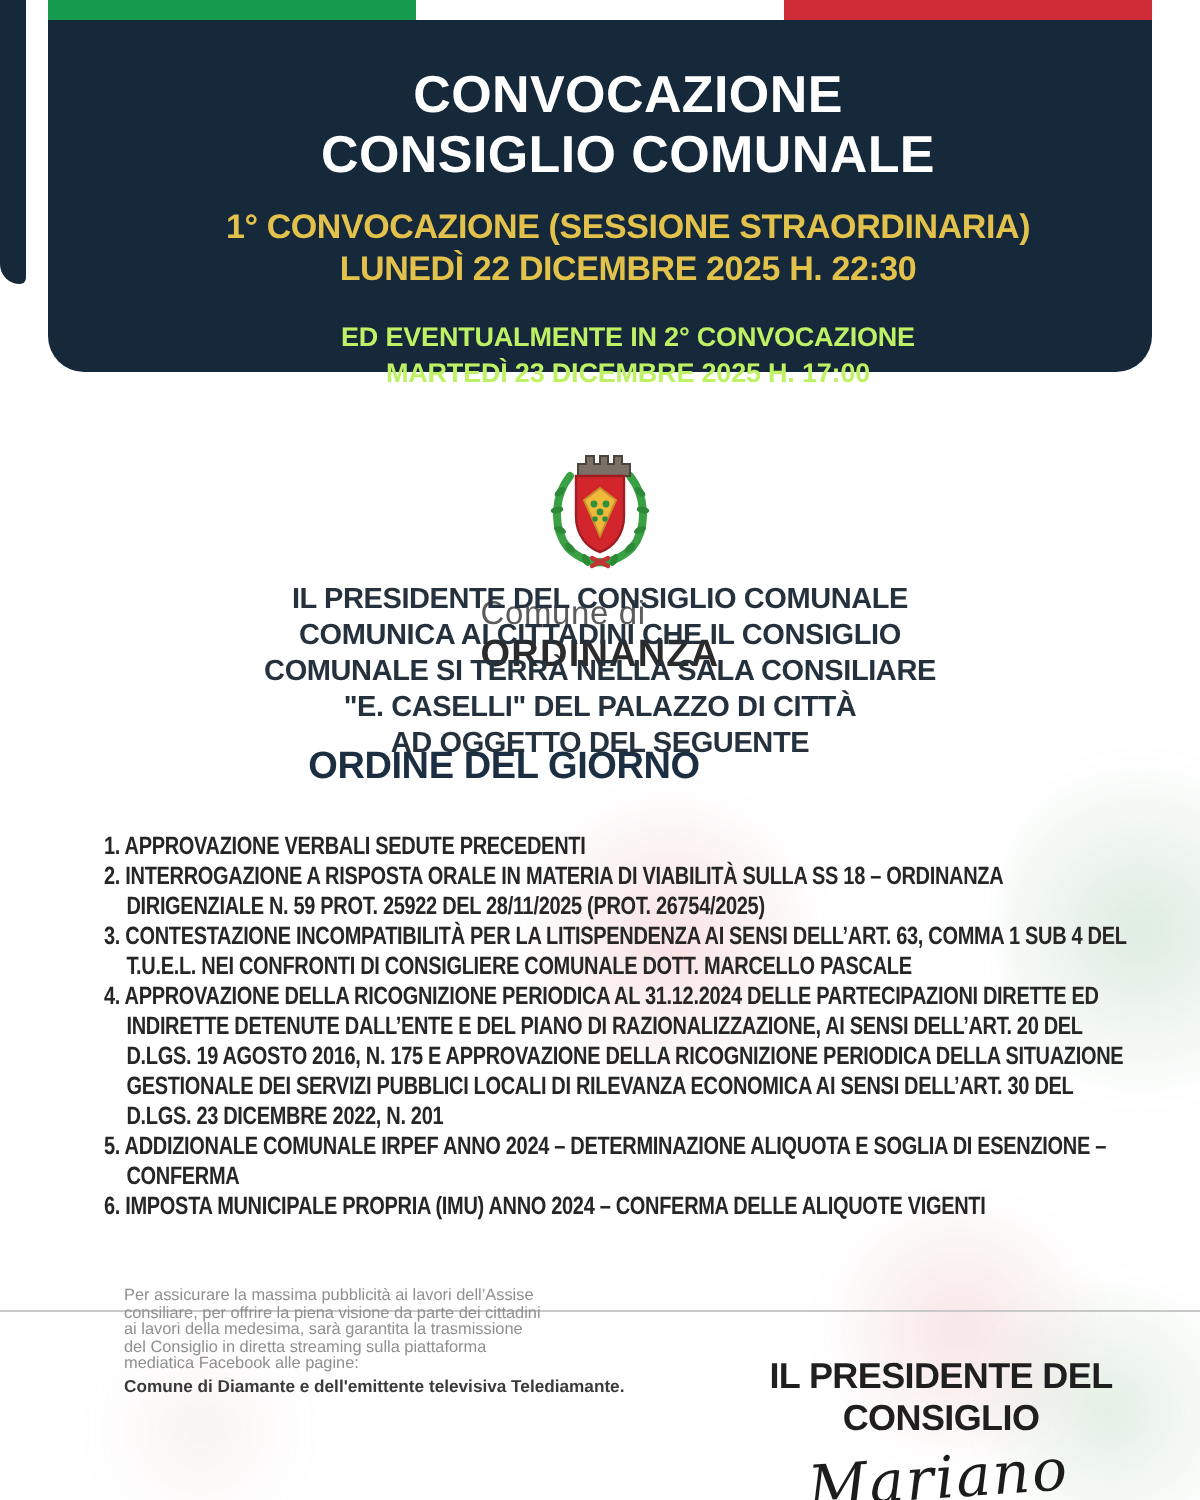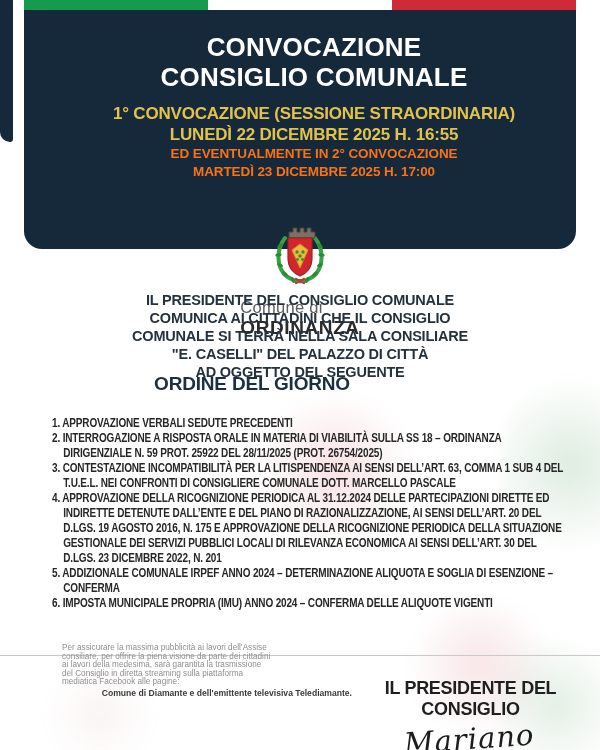--- a/index.html
+++ b/index.html
@@ -22,27 +22,27 @@
     background:radial-gradient(circle,rgba(80,155,85,.16),rgba(80,155,85,0) 70%);}
   .wm-green-3{left:40px;top:660px;width:120px;height:110px;
     background:radial-gradient(circle,rgba(200,120,120,.08),rgba(200,120,120,0) 70%);}
 
   .left-accent{position:absolute;left:0;top:0;width:13px;height:142px;background:#15293b;
     border-bottom-left-radius:13px;border-bottom-right-radius:4px;z-index:1;}
 
   .flag{position:absolute;left:24px;top:0;width:552px;height:10px;display:flex;z-index:2;}
   .flag span{flex:1;height:100%;}
 
-  .panel{position:absolute;left:24px;top:10px;width:552px;height:239px;background:#15293b;
+  .panel{position:absolute;left:24px;top:10px;width:552px;height:176px;background:#15293b;
     border-radius:0 0 18px 18px;z-index:2;text-align:center;box-sizing:border-box;padding-top:22px;padding-left:28px;}
   .panel-title{margin:0;color:#ffffff;font-size:26px;line-height:30px;font-weight:bold;
     letter-spacing:.2px;white-space:pre-line;}
   .first-call{margin-top:11px;color:#e3c24c;font-size:17px;line-height:21px;font-weight:bold;
     white-space:pre-line;letter-spacing:-.2px;}
-  .second-call{color:#f97316;font-size:13.5px;line-height:17.5px;font-weight:bold;
+  .second-call{margin-top:15px;color:#bef264;font-size:13.5px;line-height:17.5px;font-weight:bold;
     white-space:pre-line;letter-spacing:-.1px;}
 
   .logo-row{position:absolute;left:0;top:224px;width:600px;display:flex;justify-content:center;
     align-items:center;gap:11px;z-index:2;flex-direction:column;}
   .crest{width:54px;height:62px;flex:0 0 auto;}
   .logo-text{text-align:left;}
   .logo-prefix{color:#5c5c5c;font-size:16.5px;line-height:20px;letter-spacing:.3px;}
   .logo-name{color:#2b2b2b;font-size:19px;line-height:22px;font-weight:bold;letter-spacing:.6px;}
 
   .announcement{position:absolute;left:0;top:291px;width:600px;text-align:center;margin:0;
@@ -54,21 +54,21 @@
 
   .agenda{position:absolute;left:52px;top:416px;width:640px;margin:0;padding:0;list-style:none;
     transform:scaleX(.8);transform-origin:0 0;color:#262626;font-size:12.5px;line-height:15px;
     font-weight:bold;letter-spacing:-.2px;z-index:2;}
   .agenda li{padding-left:14px;text-indent:-14px;margin:0;}
 
   .footer-line{position:absolute;left:0;top:655px;width:600px;height:1px;background:#c9c9c9;z-index:2;}
 
   .notice{position:absolute;left:62px;top:644px;width:290px;z-index:2;}
   .notice-text{color:#8f8f8f;font-size:8.2px;line-height:8.6px;white-space:pre-line;}
-  .notice-bold{color:#3a3a3a;font-size:8.6px;line-height:10px;font-weight:bold;margin-top:1px;text-align:right;}
+  .notice-bold{color:#3a3a3a;font-size:8.6px;line-height:10px;font-weight:bold;margin-top:1px;}
 
   .signer{position:absolute;left:368px;top:678px;width:205px;text-align:center;z-index:2;}
   .signer-title{color:#1f1f1f;font-size:18px;font-weight:bold;letter-spacing:-.3px;}
   .signature{margin-top:0;color:#1c1c1c;font-family:"DejaVu Serif",serif;font-style:italic;
     font-size:29px;line-height:38px;transform:rotate(-4deg);letter-spacing:1px;}
 </style>
 </head>
 <body>
 
 <div class="page">
@@ -84,21 +84,21 @@
   <div class="flag">
     <span style="background:#169b4e"></span>
     <span style="background:#ffffff"></span>
     <span style="background:#ce2b37"></span>
   </div>
 
   <section class="panel">
     <h1 class="panel-title">CONVOCAZIONE
 CONSIGLIO COMUNALE</h1>
     <div class="first-call">1° CONVOCAZIONE (SESSIONE STRAORDINARIA)
-LUNEDÌ 22 DICEMBRE 2025 H. 16:55</div>
+LUNEDÌ 22 DICEMBRE 2025 H. 22:30</div>
     <div class="second-call">ED EVENTUALMENTE IN 2° CONVOCAZIONE
 MARTEDÌ 23 DICEMBRE 2025 H. 17:00</div>
   </section>
 
   <div class="logo-row">
     <svg class="crest" viewBox="0 0 54 62">
 
       <path d="M12 14 C4 24 3 40 11 50 C16 55 24 58 27 57" fill="none" stroke="#3aa044" stroke-width="4" stroke-linecap="round"></path>
       <path d="M42 14 C50 24 51 40 43 50 C38 55 30 58 27 57" fill="none" stroke="#3aa044" stroke-width="4" stroke-linecap="round"></path>
       <g fill="#2c8a37">

